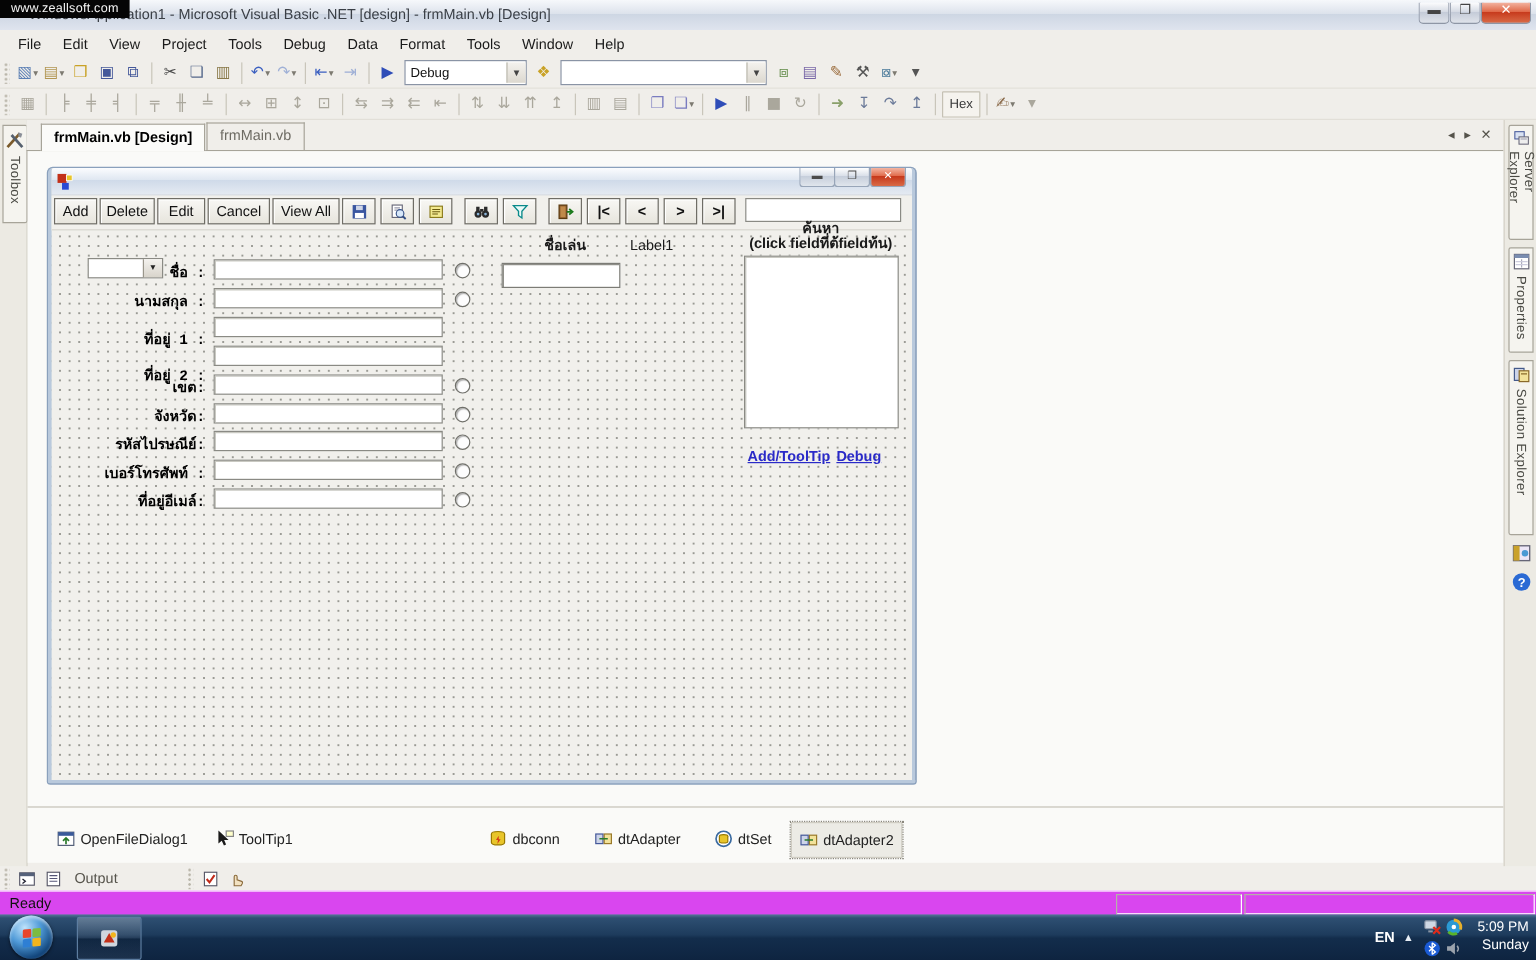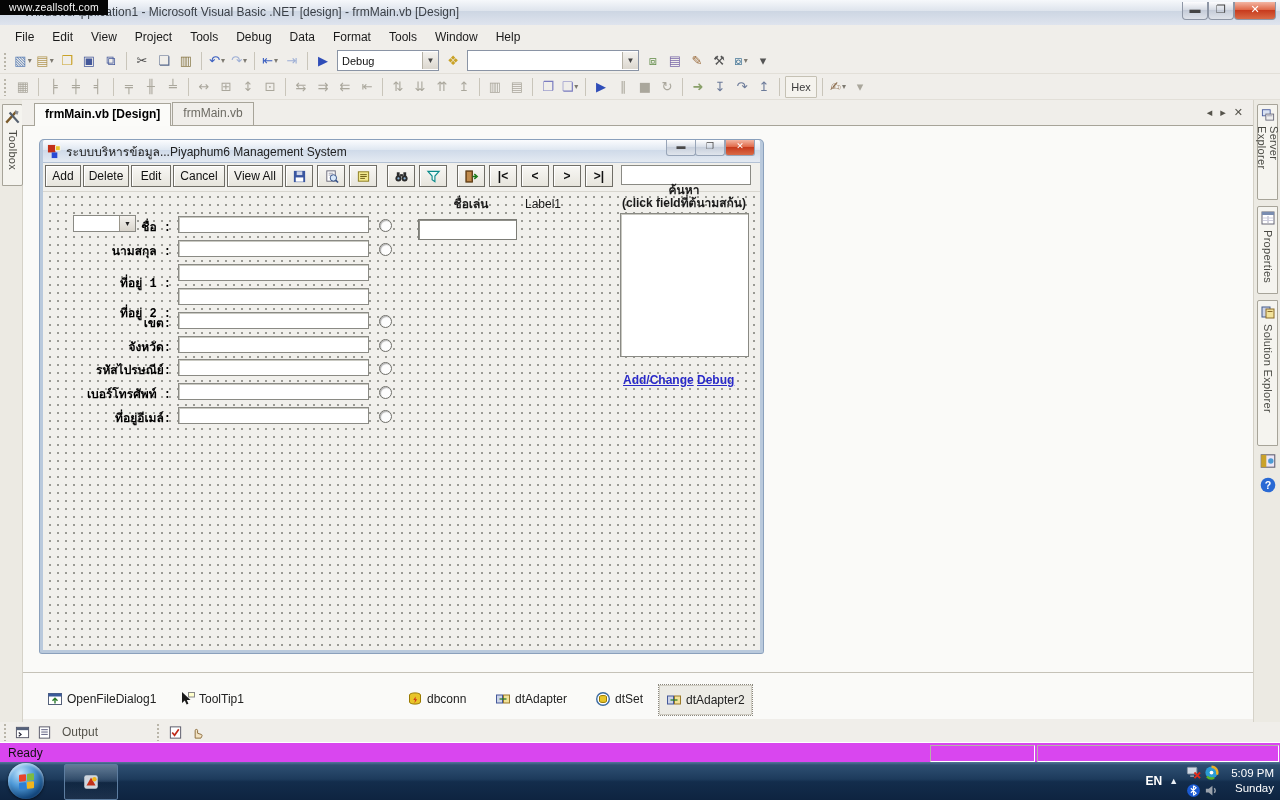--- a/index.html
+++ b/index.html
@@ -357,21 +357,20 @@
 <div id="surface" class="abs">
 
   <div id="vbform" class="abs">
     <div id="vbform-title">
       <svg width="15" height="15" viewBox="0 0 16 16">
         <rect x="1" y="1" width="8" height="8" fill="#c23019"></rect>
           <rect x="9" y="2" width="5" height="5" fill="#e8c52a"></rect>
         <rect x="5" y="9" width="6" height="6" fill="#2a4ad4"></rect>
           <rect x="9" y="2" width="5" height="5" fill="none" stroke="#fff" stroke-width=".7"></rect>
       </svg>
-      <span class="t">ระบบบริหารข้อมูล...Piyaphum6 Management System</span>
       <span class="fwinbtn" style="right:64px;">▬</span>
       <span class="fwinbtn" style="right:35px;">❐</span>
       <span class="fwinbtn close" style="right:5px;">✕</span>
     </div>
     <div id="formbar">
         <span class="fbtn" style="left: 2px; width: 36px;">Add</span>
         <span class="fbtn" style="left: 40px; width: 46px;">Delete</span>
         <span class="fbtn" style="left: 88px; width: 40px;">Edit</span>
         <span class="fbtn" style="left: 130px; width: 52px;">Cancel</span>
         <span class="fbtn" style="left: 184px; width: 56px;">View All</span>
@@ -476,24 +475,24 @@
             <div class="frow-label" style="top: 218px;">ที่อยู่อีเมล์:</div>
             <div class="ftext" style="left: 135px; top: 217px; width: 191px;"></div>
             <div class="radio" style="left: 336px; top: 220px;"></div>
           </div>
         </div>
       <div id="nickname-label">ชื่อเล่น</div>
       <div id="label1">Label1</div>
       <div id="nickname-box"></div>
       <div id="searchhead">
         <div>ค้นหา</div>
-        <div>(click fieldที่ต้นามสก้น)</div>
+        <div>(click fieldที่ต้fieldท้น)</div>
       </div>
       <div id="searchlist"></div>
-    <span class="linklbl" style="left: 580px;">Add/Change</span>
+    <span class="linklbl" style="left: 580px;">Add/ToolTip</span>
         <span class="linklbl" style="left: 654px;">Debug</span>
       </div>
   </div>
 </div>
 
 <div id="traybar" class="abs">
     <div class="tray-item" style="left: 18px;">
       <svg viewBox="0 0 16 16" width="16" height="16">
         <rect x="1.5" y="2.5" width="13" height="11" fill="#fff" stroke="#55617a"></rect>
         <rect x="1.5" y="2.5" width="13" height="3" fill="#3a5a9a"></rect>

